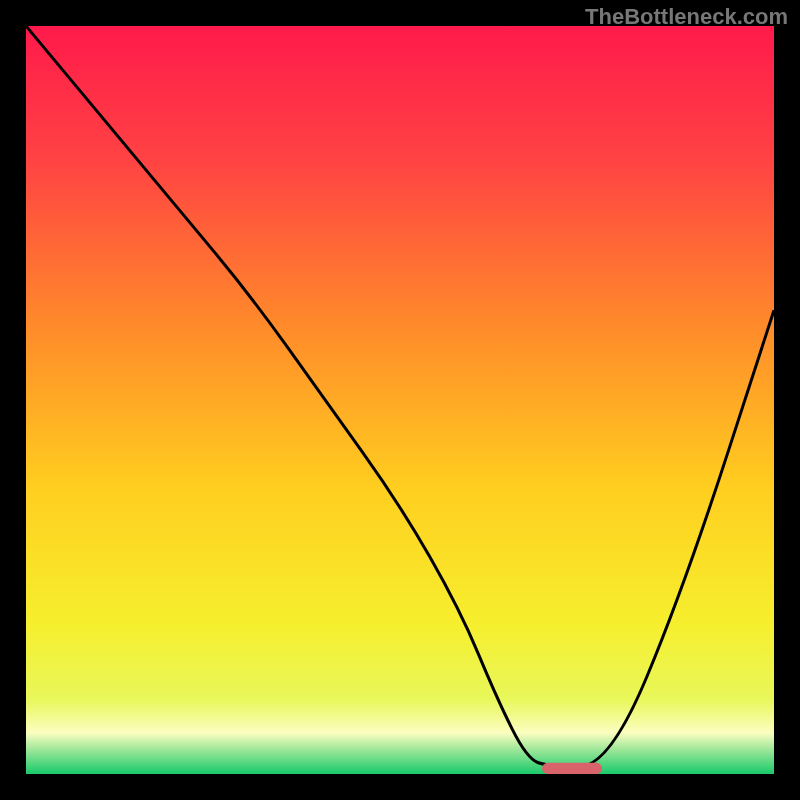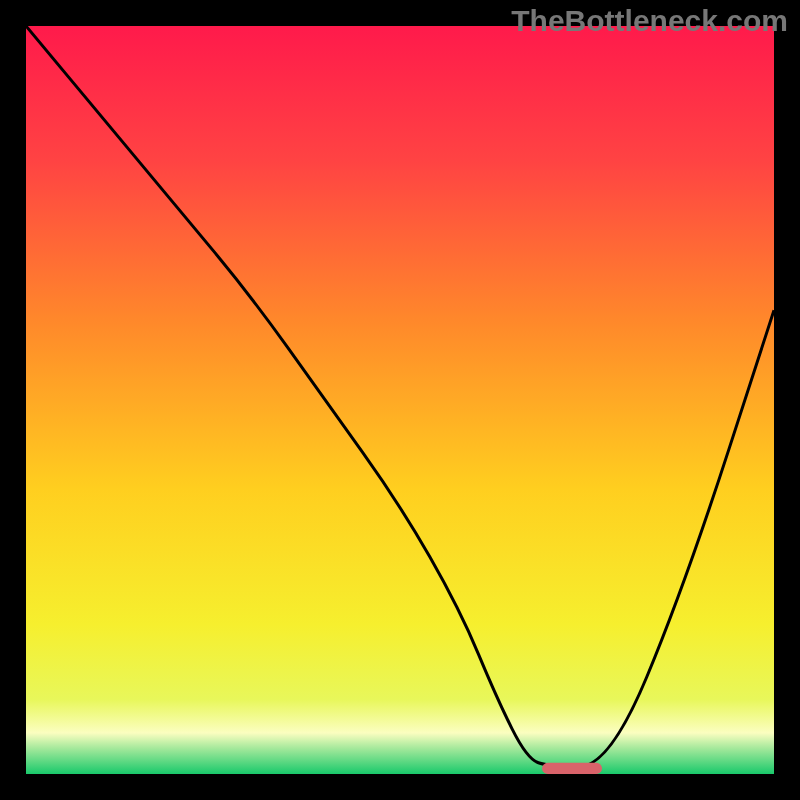--- a/index.html
+++ b/index.html
@@ -8,21 +8,21 @@
     height: 800px;
     background: #000;
     position: relative;
     font-family: Arial, sans-serif;
   }
   .watermark {
     position: absolute;
     top: 4px;
     right: 12px;
     color: #777;
-    font-size: 30px;
+    font-size: 22px;
     font-weight: bold;
     z-index: 10;
   }
   .plot-outer {
     position: absolute;
     left: 24px;
     top: 24px;
     width: 752px;
     height: 752px;
     background: #000;

